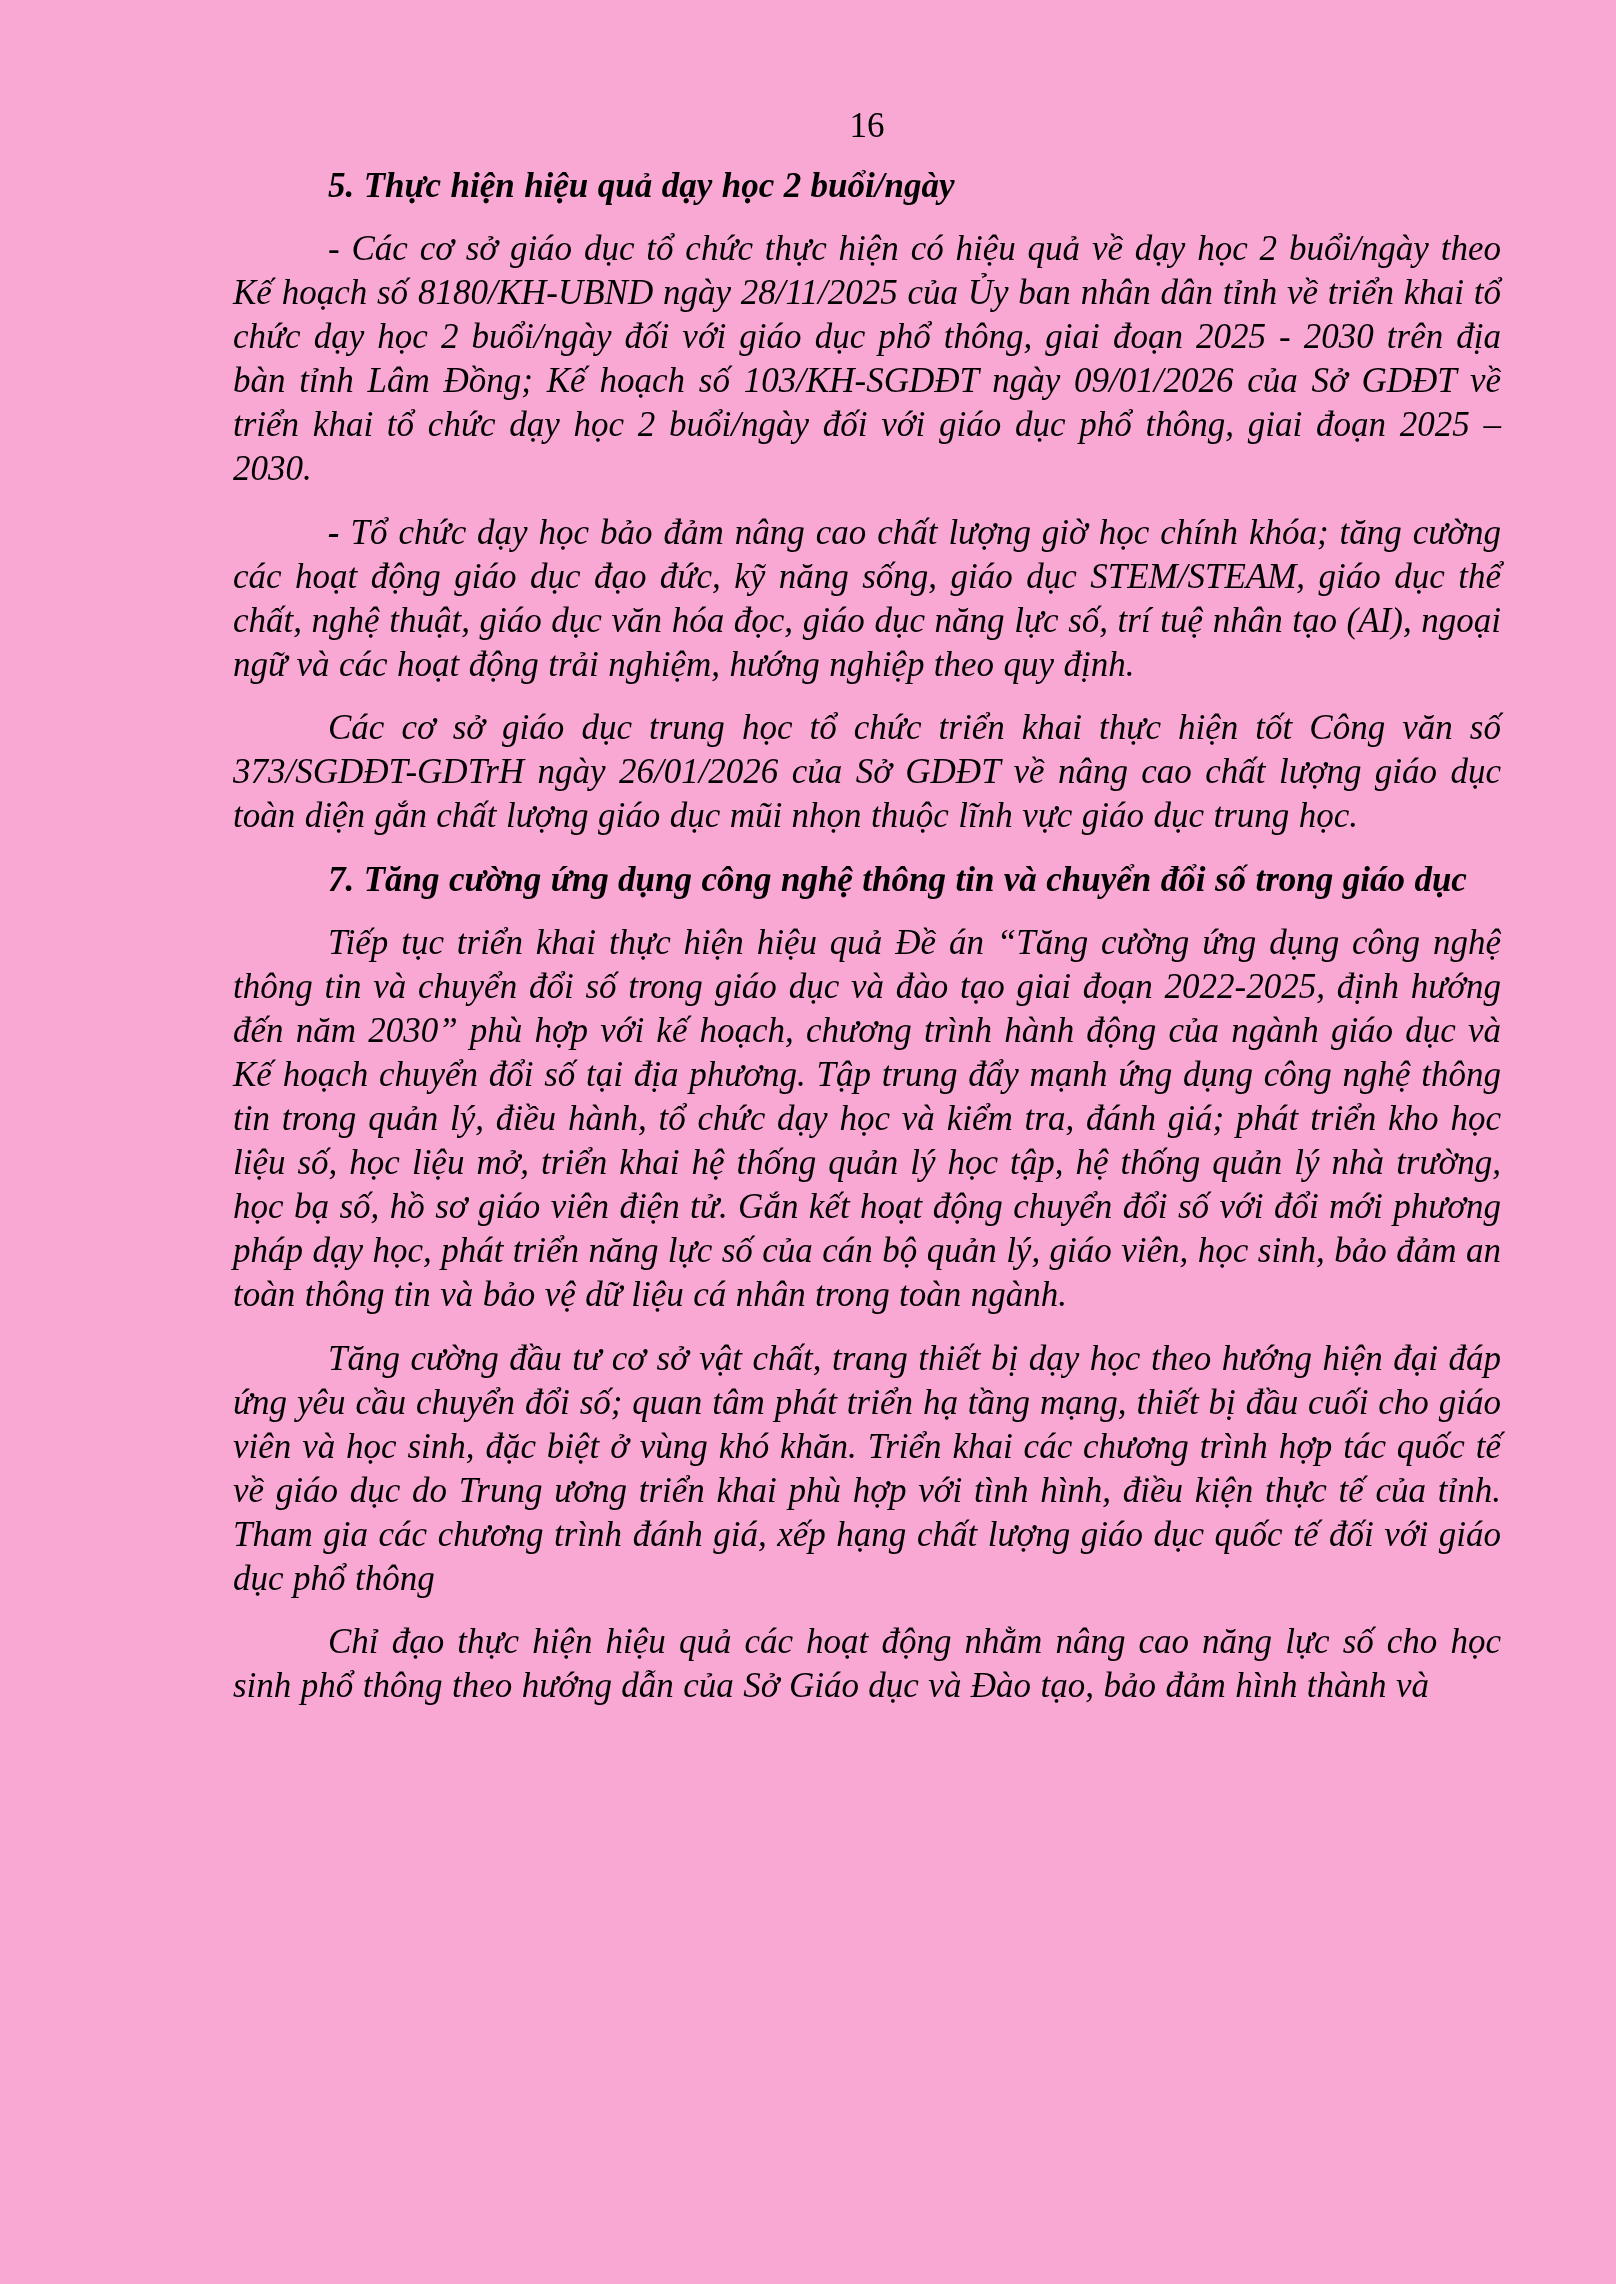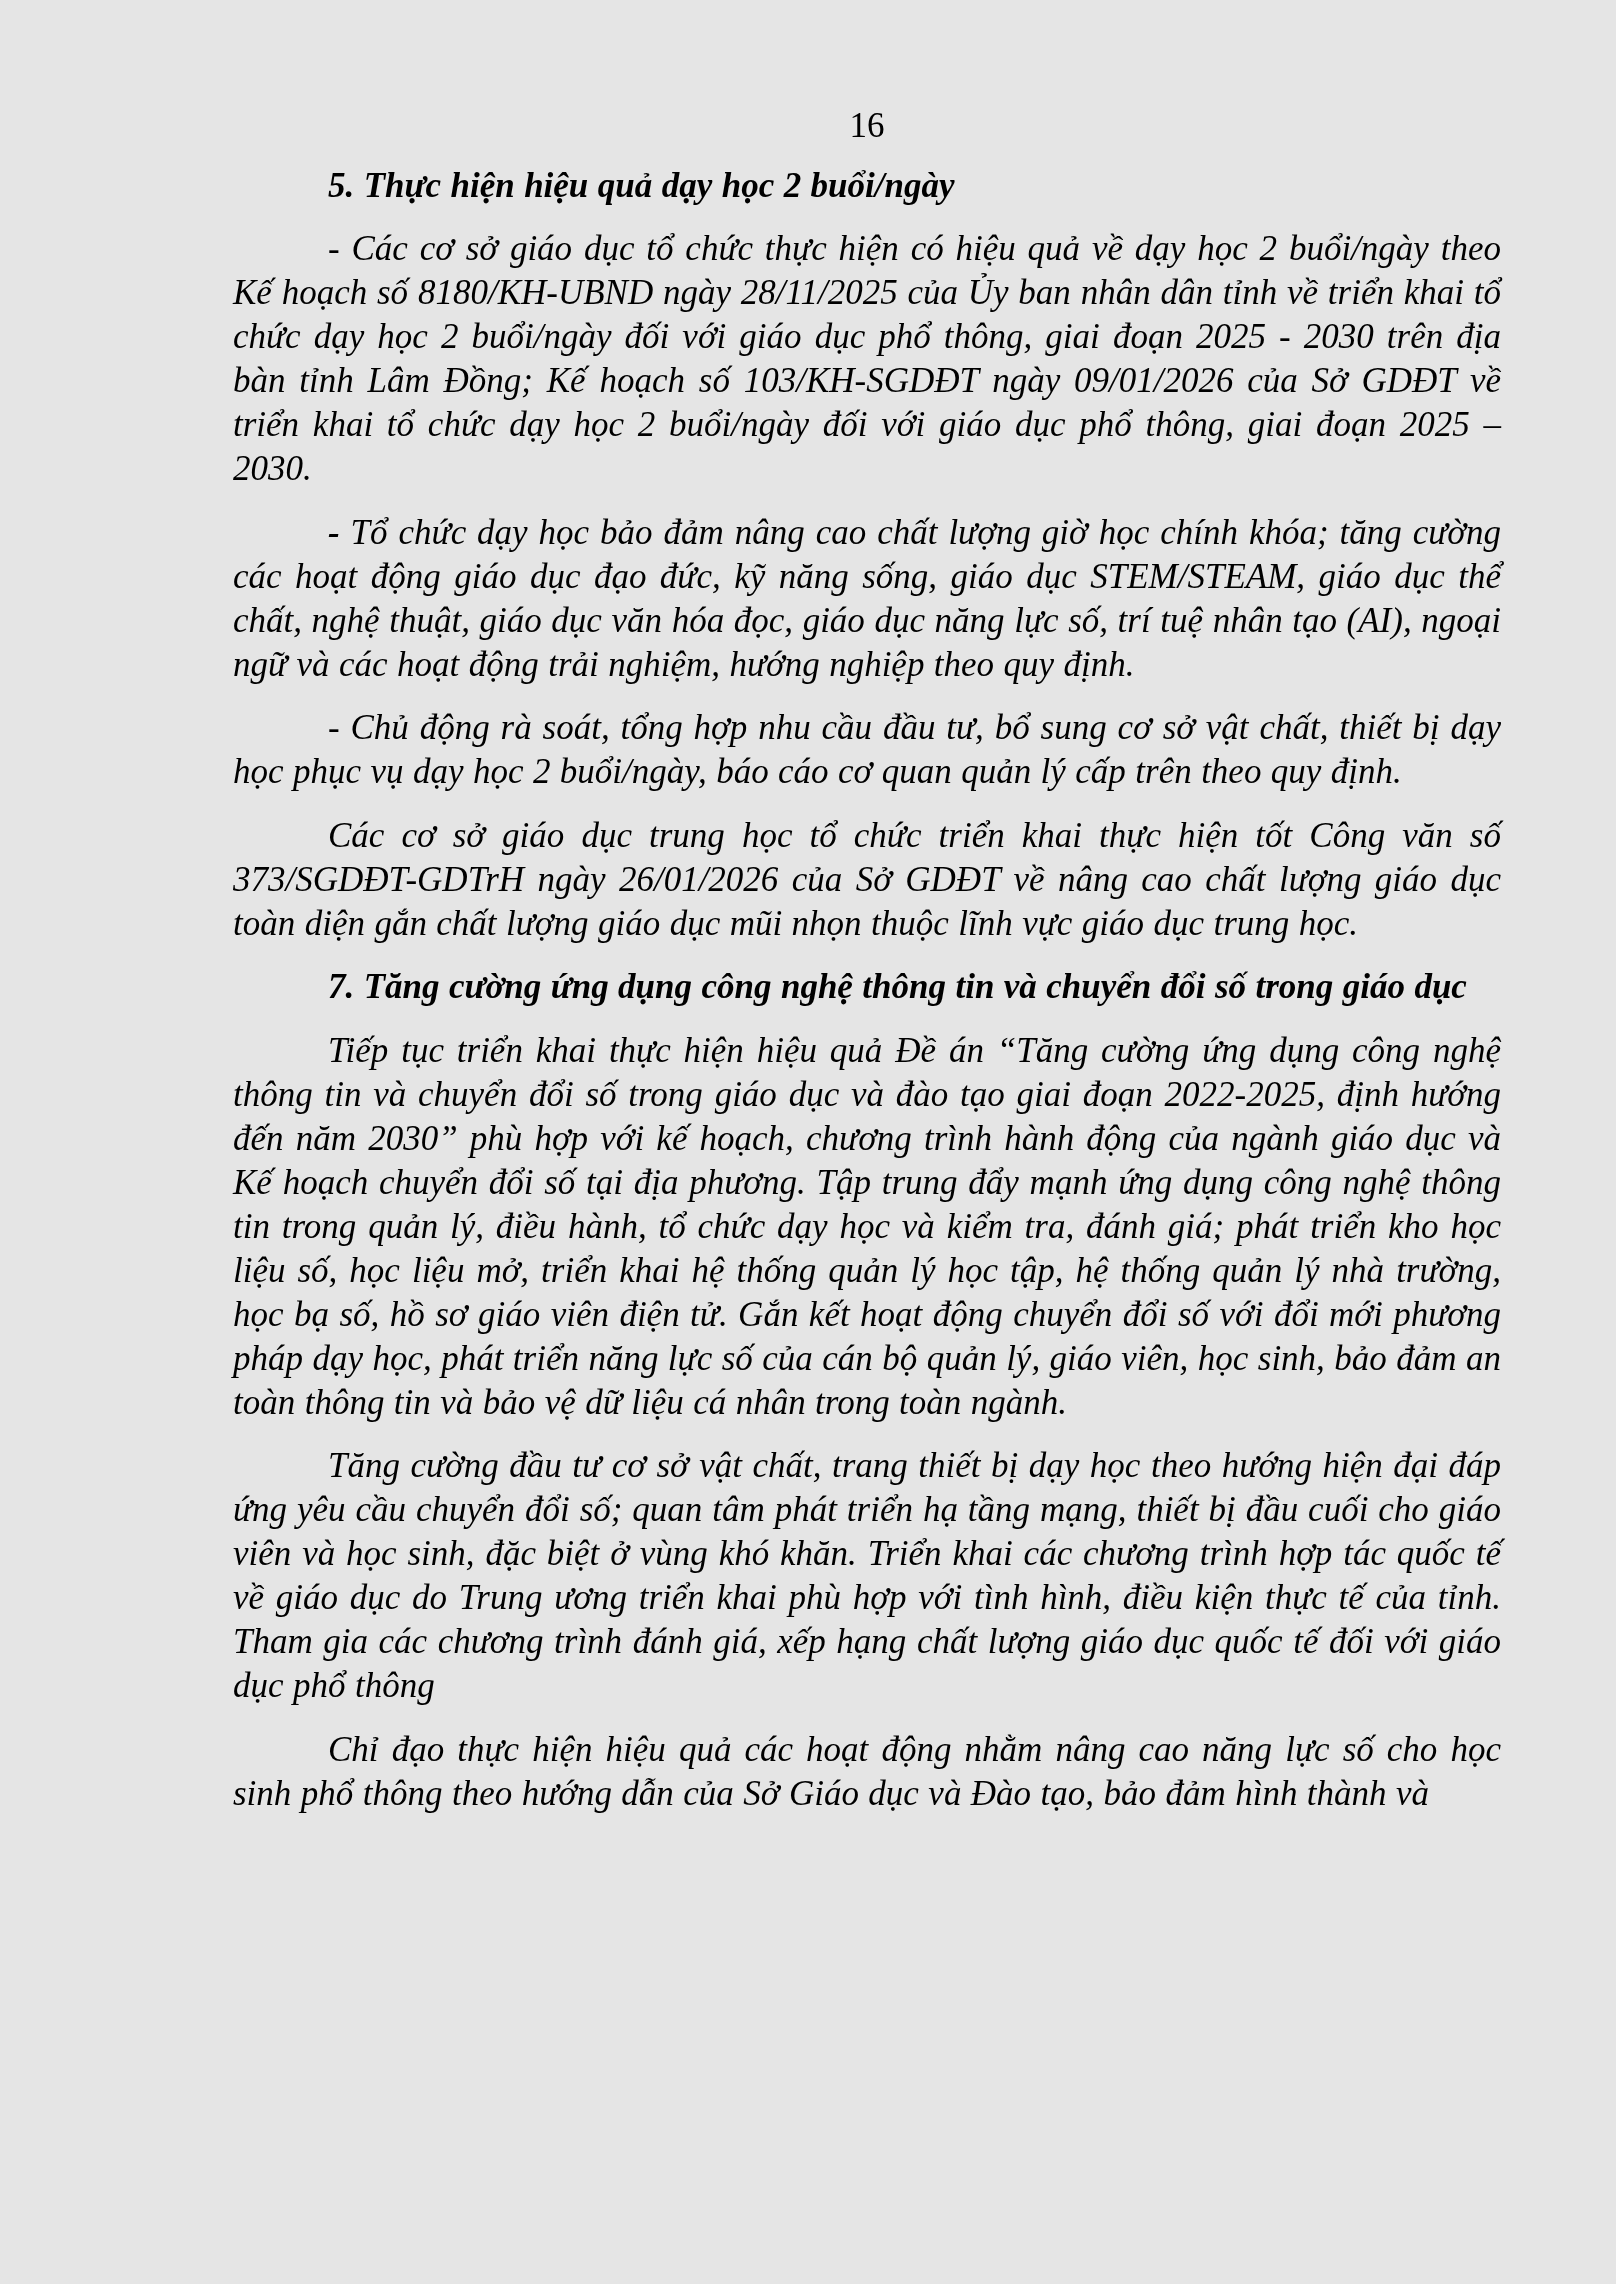--- a/index.html
+++ b/index.html
@@ -4,21 +4,21 @@
 <style>
   html, body {
     margin: 0;
     padding: 0;
     background: #ffffff;
   }
   .page {
     position: relative;
     width: 1616px;
     height: 2284px;
-    background: #e5e5e5;
+    background: #f9a8d4;
     box-sizing: border-box;
     padding: 104px 115px 0 233px;
     overflow: hidden;
     font-family: "Liberation Serif", "DejaVu Serif", serif;
     font-size: 35px;
     line-height: 44px;
     color: #000000;
   }
   .page-number {
     text-align: center;
@@ -47,21 +47,20 @@
 <div class="page">
 
   <p class="page-number">16</p>
 
   <p class="para heading">5. Thực hiện hiệu quả dạy học 2 buổi/ngày</p>
 
   <p class="para"><span class="lead">-</span><span> Các cơ sở giáo dục tổ chức thực hiện có hiệu quả về dạy học 2 buổi/ngày theo Kế hoạch số 8180/KH-UBND ngày 28/11/2025 của Ủy ban nhân dân tỉnh về triển khai tổ chức dạy học 2 buổi/ngày đối với giáo dục phổ thông, giai đoạn 2025 - 2030 trên địa bàn tỉnh Lâm Đồng; Kế hoạch số 103/KH-SGDĐT ngày 09/01/2026 của Sở GDĐT về triển khai tổ chức dạy học 2 buổi/ngày đối với giáo dục phổ thông, giai đoạn 2025 – 2030.</span></p>
 
   <p class="para"><span class="lead-bold">-</span><span> Tổ chức dạy học bảo đảm nâng cao chất lượng giờ học chính khóa; tăng cường các hoạt động giáo dục đạo đức, kỹ năng sống, giáo dục STEM/STEAM, giáo dục thể chất, nghệ thuật, giáo dục văn hóa đọc, giáo dục năng lực số, trí tuệ nhân tạo (AI), ngoại ngữ và các hoạt động trải nghiệm, hướng nghiệp theo quy định.</span></p>
 
-  <p class="para"><span class="lead">-</span><span> Chủ động rà soát, tổng hợp nhu cầu đầu tư, bổ sung cơ sở vật chất, thiết bị dạy học phục vụ dạy học 2 buổi/ngày, báo cáo cơ quan quản lý cấp trên theo quy định.</span></p>
 
 
 
   <p class="para">Các cơ sở giáo dục trung học tổ chức triển khai thực hiện tốt Công văn số 373/SGDĐT-GDTrH ngày 26/01/2026 của Sở GDĐT về nâng cao chất lượng giáo dục toàn diện gắn chất lượng giáo dục mũi nhọn thuộc lĩnh vực giáo dục trung học.</p>
 
   <p class="para heading">7. Tăng cường ứng dụng công nghệ thông tin và chuyển đổi số trong giáo dục</p>
 
   <p class="para">Tiếp tục triển khai thực hiện hiệu quả Đề án “Tăng cường ứng dụng công nghệ thông tin và chuyển đổi số trong giáo dục và đào tạo giai đoạn 2022-2025, định hướng đến năm 2030” phù hợp với kế hoạch, chương trình hành động của ngành giáo dục và Kế hoạch chuyển đổi số tại địa phương. Tập trung đẩy mạnh ứng dụng công nghệ thông tin trong quản lý, điều hành, tổ chức dạy học và kiểm tra, đánh giá; phát triển kho học liệu số, học liệu mở, triển khai hệ thống quản lý học tập, hệ thống quản lý nhà trường, học bạ số, hồ sơ giáo viên điện tử. Gắn kết hoạt động chuyển đổi số với đổi mới phương pháp dạy học, phát triển năng lực số của cán bộ quản lý, giáo viên, học sinh, bảo đảm an toàn thông tin và bảo vệ dữ liệu cá nhân trong toàn ngành.</p>
 
   <p class="para">Tăng cường đầu tư cơ sở vật chất, trang thiết bị dạy học theo hướng hiện đại đáp ứng yêu cầu chuyển đổi số; quan tâm phát triển hạ tầng mạng, thiết bị đầu cuối cho giáo viên và học sinh, đặc biệt ở vùng khó khăn. Triển khai các chương trình hợp tác quốc tế về giáo dục do Trung ương triển khai phù hợp với tình hình, điều kiện thực tế của tỉnh. Tham gia các chương trình đánh giá, xếp hạng chất lượng giáo dục quốc tế đối với giáo dục phổ thông</p>

